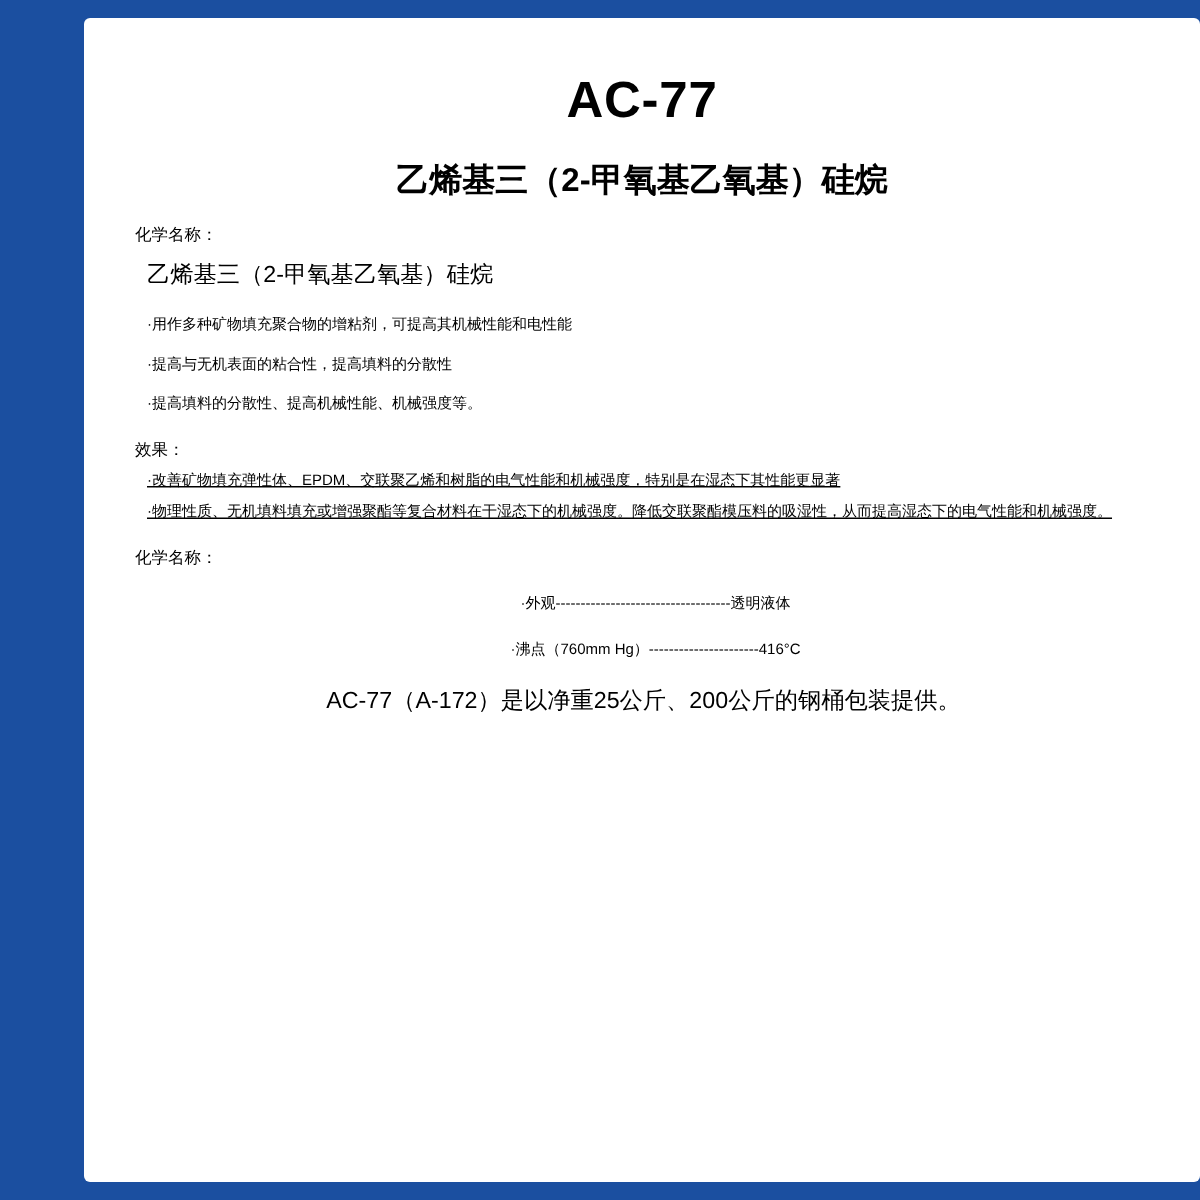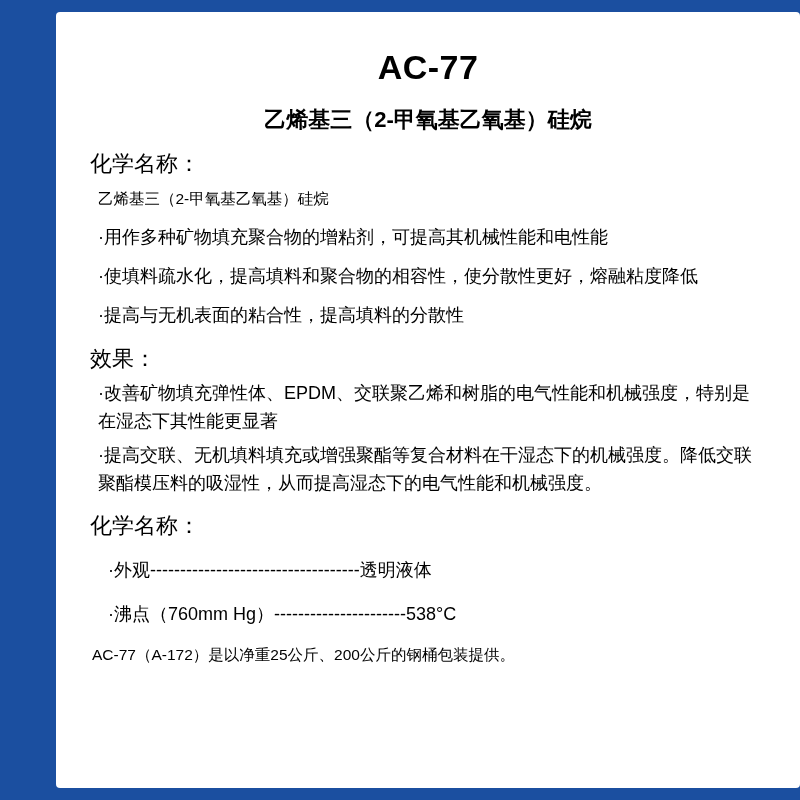--- a/index.html
+++ b/index.html
@@ -37,82 +37,85 @@
     text-align: center;
     font-size: 22px;
     font-weight: bold;
     color: #000;
     margin: 18px 0 0 0;
   }
   .section {
     margin-top: 14px;
   }
   .section-head {
-    font-size: 22px;
+    font-size: 11px;
     color: #000;
     font-weight: normal;
     margin-bottom: 2px;
   }
   .plain-line {
     font-size: 15.5px;
     color: #000;
     margin: 8px 0 0 8px;
     line-height: 1.5;
   }
   .bullet {
-    font-size: 18px;
+    font-size: 10px;
     color: #000;
     margin: 11px 0 0 8px;
     line-height: 1.55;
   }
   .phys .bullet {
     margin-left: 18px;
     margin-top: 16px;
+    text-align: center;
   }
   .pack-line {
     font-size: 15.5px;
     color: #000;
     margin: 6px 0 0 2px;
     line-height: 1.5;
+    text-align: center;
   }
   .effect-block .bullet {
     margin-top: 6px;
+    text-decoration: underline;
   }
   .effect-block .bullet:first-child {
     margin-top: 4px;
   }
 </style>
 </head>
 <body>
 
 <div class="page">
 
   <div class="title">AC-77</div>
   <div class="subtitle">乙烯基三（2-甲氧基乙氧基）硅烷</div>
 
   <div class="section">
     <div class="section-head">化学名称：</div>
     <div class="plain-line">乙烯基三（2-甲氧基乙氧基）硅烷</div>
   </div>
 
   <div class="section">
     <div class="bullet">·用作多种矿物填充聚合物的增粘剂，可提高其机械性能和电性能</div>
-    <div class="bullet">·使填料疏水化，提高填料和聚合物的相容性，使分散性更好，熔融粘度降低</div>
     <div class="bullet">·提高与无机表面的粘合性，提高填料的分散性</div>
+    <div class="bullet">·提高填料的分散性、提高机械性能、机械强度等。</div>
   </div>
 
   <div class="section effect-block">
     <div class="section-head">效果：</div>
     <div class="bullet">·改善矿物填充弹性体、EPDM、交联聚乙烯和树脂的电气性能和机械强度，特别是在湿态下其性能更显著</div>
-    <div class="bullet">·提高交联、无机填料填充或增强聚酯等复合材料在干湿态下的机械强度。降低交联聚酯模压料的吸湿性，从而提高湿态下的电气性能和机械强度。</div>
+    <div class="bullet">·物理性质、无机填料填充或增强聚酯等复合材料在干湿态下的机械强度。降低交联聚酯模压料的吸湿性，从而提高湿态下的电气性能和机械强度。</div>
   </div>
 
   <div class="section phys">
     <div class="section-head">化学名称：</div>
     <div class="bullet">·外观-----------------------------------透明液体</div>
-    <div class="bullet">·沸点（760mm Hg）----------------------538°C</div>
+    <div class="bullet">·沸点（760mm Hg）----------------------416°C</div>
   </div>
 
   <div class="section">
     <div class="pack-line">AC-77（A-172）是以净重25公斤、200公斤的钢桶包装提供。</div>
   </div>
 
 </div>
 
 </body></html>

